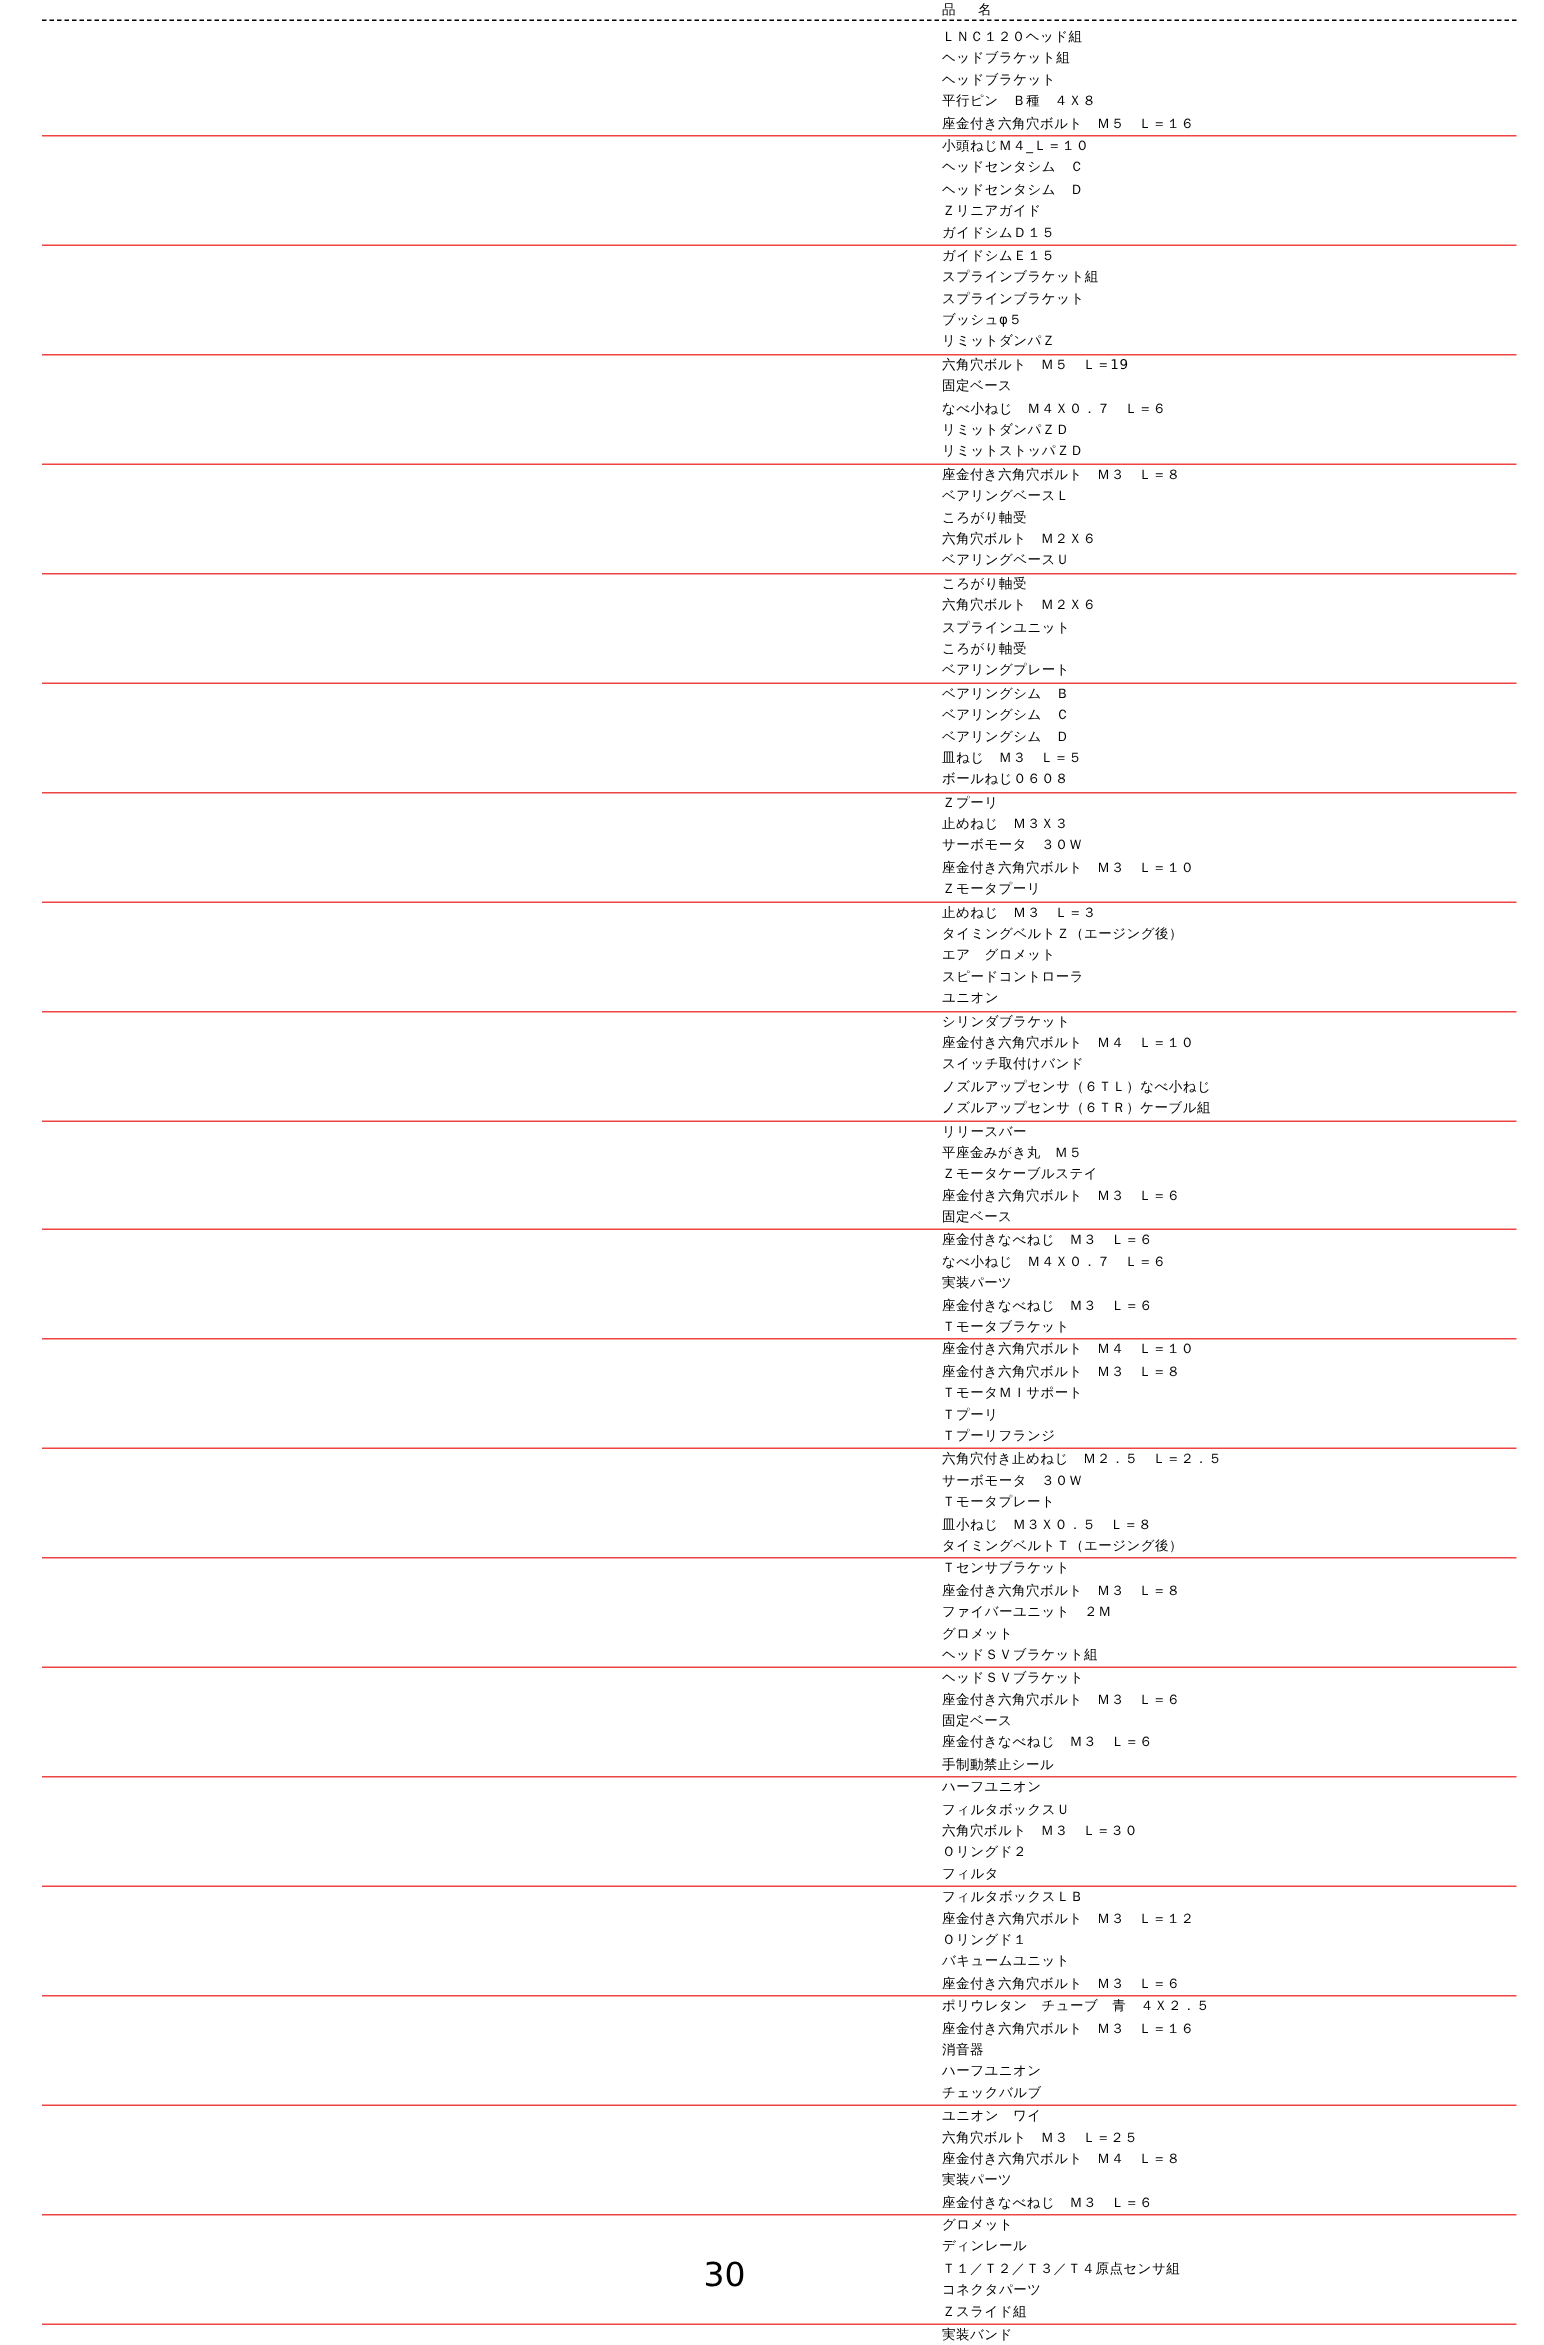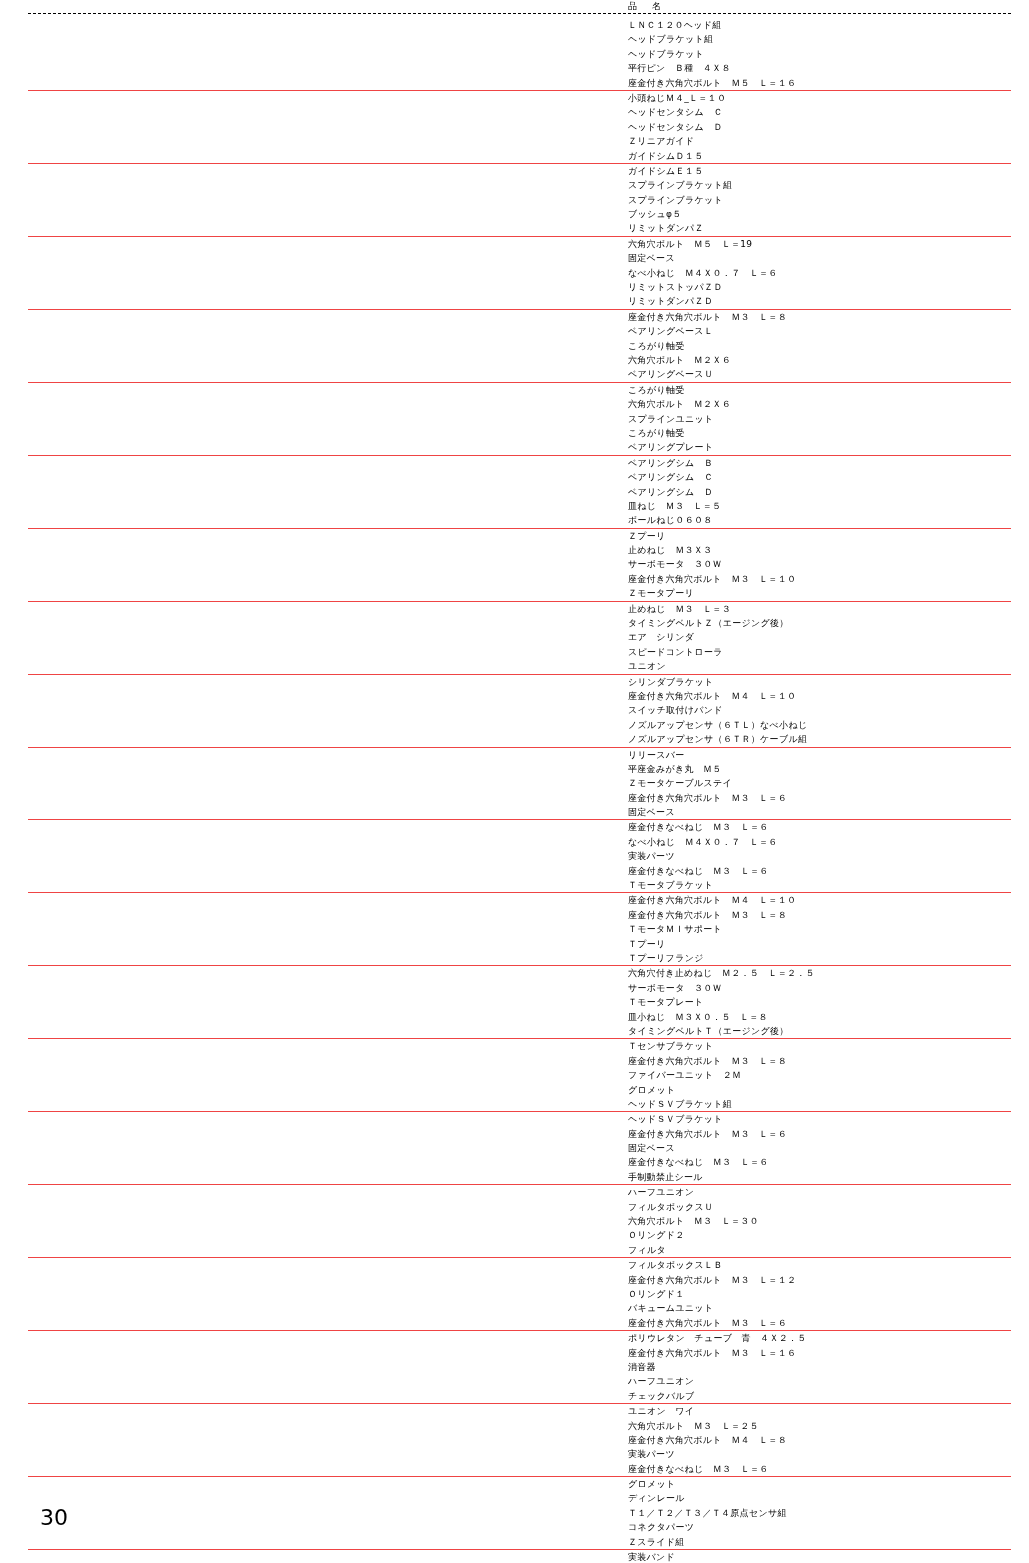--- a/index.html
+++ b/index.html
@@ -75,24 +75,23 @@
     left: 0;
     top: 0;
     width: 598px;
     height: 100%;
   }
   .footer {
     position: absolute;
     left: 0;
     top: 1505px;
     width: 966px;
-    text-align: left;
+    text-align: center;
     font-size: 22px;
     font-family: "DejaVu Sans", "Liberation Sans", sans-serif;
-    margin-left: 40px;
   }
 </style>
 </head>
 <body>
 
 <div class="page">
 
   <div class="header">
     <div class="header-title">品　名</div>
     <div class="dashed-rule"></div>
@@ -121,22 +120,22 @@
         <div class="rowline"><span class="txt">スプラインブラケット組</span></div>
         <div class="rowline"><span class="txt">スプラインブラケット</span></div>
         <div class="rowline"><span class="txt">ブッシュφ５</span></div>
         <div class="rowline"><span class="txt">リミットダンパＺ</span></div>
       </div>
       <div class="grp">
         <div class="leftcell"></div>
         <div class="rowline"><span class="txt">六角穴ボルト　Ｍ５　Ｌ＝19</span></div>
         <div class="rowline"><span class="txt">固定ベース</span></div>
         <div class="rowline"><span class="txt">なべ小ねじ　Ｍ４Ｘ０．７　Ｌ＝６</span></div>
+        <div class="rowline"><span class="txt">リミットダンパＺＤ</span></div>
         <div class="rowline"><span class="txt">リミットストッパＺＤ</span></div>
-        <div class="rowline"><span class="txt">リミットダンパＺＤ</span></div>
       </div>
       <div class="grp">
         <div class="leftcell"></div>
         <div class="rowline"><span class="txt">座金付き六角穴ボルト　Ｍ３　Ｌ＝８</span></div>
         <div class="rowline"><span class="txt">ベアリングベースＬ</span></div>
         <div class="rowline"><span class="txt">ころがり軸受</span></div>
         <div class="rowline"><span class="txt">六角穴ボルト　Ｍ２Ｘ６</span></div>
         <div class="rowline"><span class="txt">ベアリングベースＵ</span></div>
       </div>
       <div class="grp">
@@ -160,21 +159,21 @@
         <div class="rowline"><span class="txt">Ｚプーリ</span></div>
         <div class="rowline"><span class="txt">止めねじ　Ｍ３Ｘ３</span></div>
         <div class="rowline"><span class="txt">サーボモータ　３０Ｗ</span></div>
         <div class="rowline"><span class="txt">座金付き六角穴ボルト　Ｍ３　Ｌ＝１０</span></div>
         <div class="rowline"><span class="txt">Ｚモータプーリ</span></div>
       </div>
       <div class="grp">
         <div class="leftcell"></div>
         <div class="rowline"><span class="txt">止めねじ　Ｍ３　Ｌ＝３</span></div>
         <div class="rowline"><span class="txt">タイミングベルトＺ（エージング後）</span></div>
-        <div class="rowline"><span class="txt">エア　シリンダ</span></div>
+        <div class="rowline"><span class="txt">エア　グロメット</span></div>
         <div class="rowline"><span class="txt">スピードコントローラ</span></div>
         <div class="rowline"><span class="txt">ユニオン</span></div>
       </div>
       <div class="grp">
         <div class="leftcell"></div>
         <div class="rowline"><span class="txt">シリンダブラケット</span></div>
         <div class="rowline"><span class="txt">座金付き六角穴ボルト　Ｍ４　Ｌ＝１０</span></div>
         <div class="rowline"><span class="txt">スイッチ取付けバンド</span></div>
         <div class="rowline"><span class="txt">ノズルアップセンサ（６ＴＬ）なべ小ねじ</span></div>
         <div class="rowline"><span class="txt">ノズルアップセンサ（６ＴＲ）ケーブル組</span></div>

